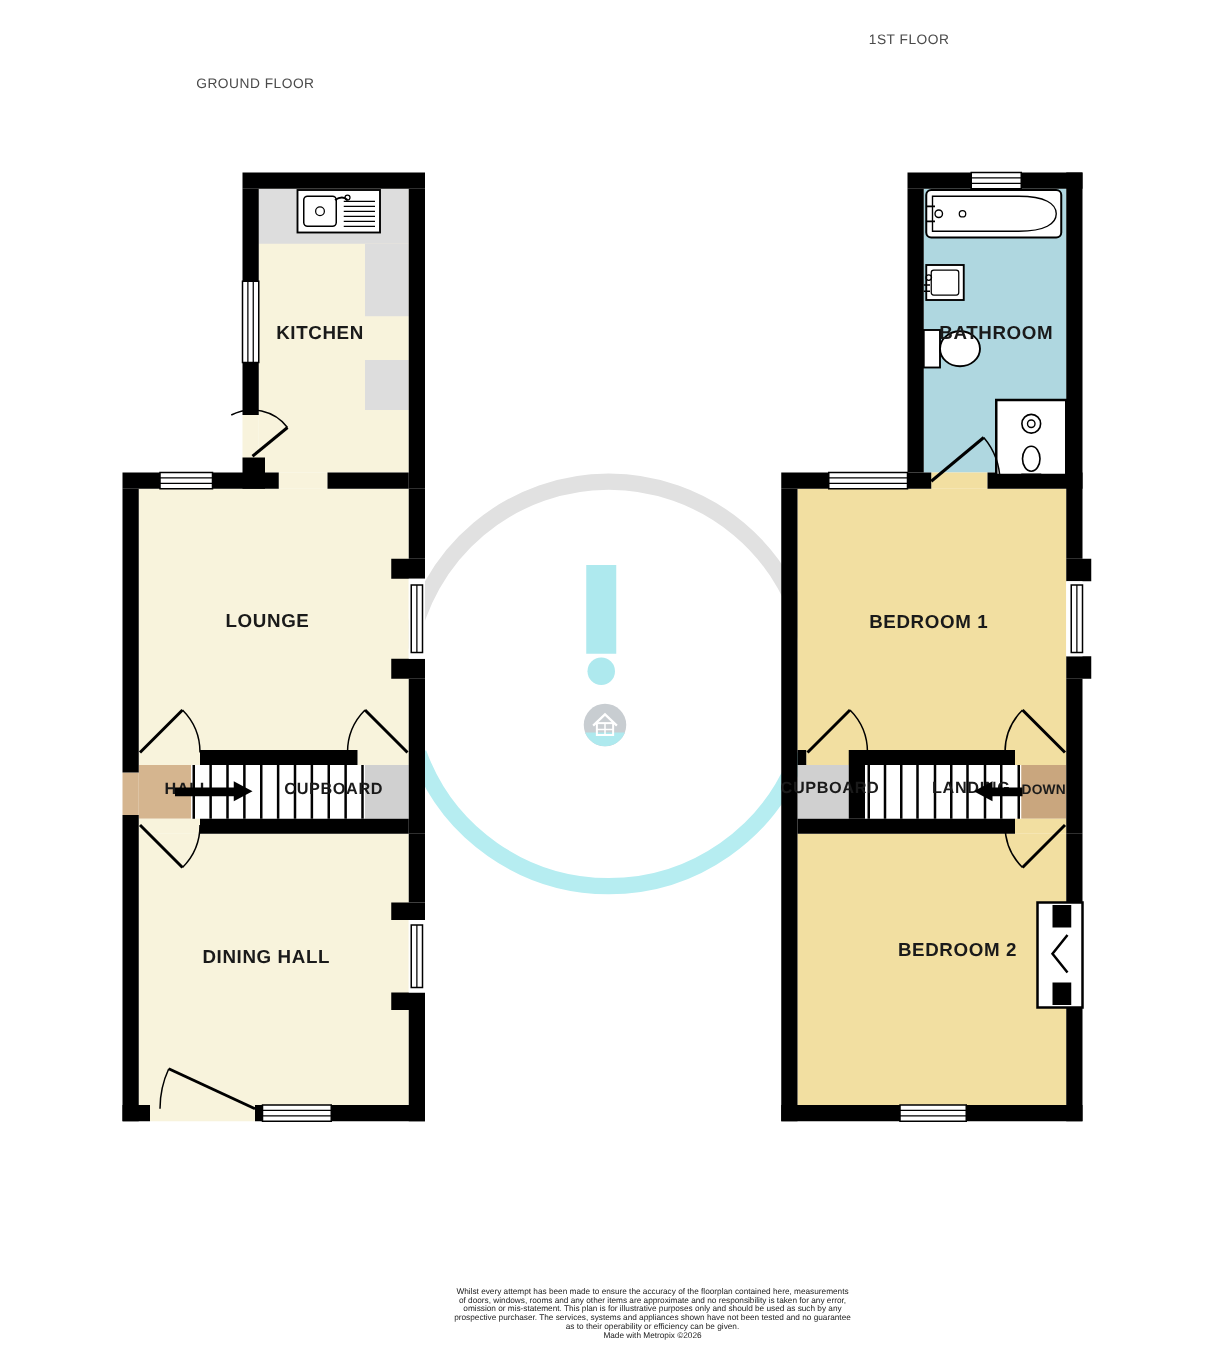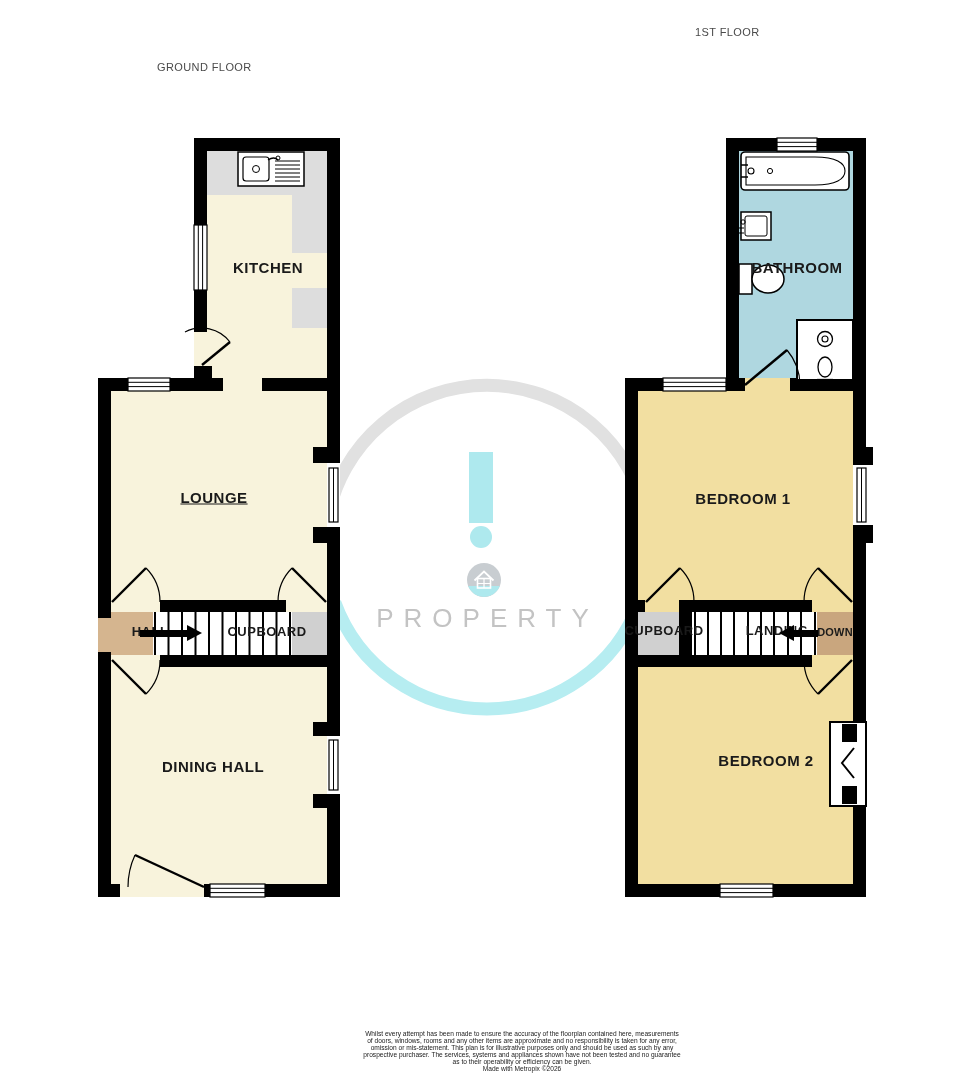--- a/index.html
+++ b/index.html
@@ -45,21 +45,20 @@
       <path d="M468.1 586 A17 17 0 0 0 499.9 586 Z" fill="#aee9ee"></path>
       <path d="M474.5 580.5 L484 571.5 L493.5 580.5" fill="none" stroke="#ffffff" stroke-width="1.8"></path>
       <rect x="477.5" y="578.5" width="13" height="9.5" fill="none" stroke="#ffffff" stroke-width="1.6"></rect>
       <path d="M484 578.5 V588 M477.5 583.5 H490.5" stroke="#ffffff" stroke-width="1.2"></path>
     </g>
   </svg>
 
   <div id="brand">
     <div class="bang-bar"></div>
     <div class="bang-dot"></div>
-    <div class="sub">PROPERTY</div>
   </div>
 
   <svg id="plan" width="968" height="1080" viewBox="0 0 968 1080">
 
     <g>
 
       <rect x="207" y="151" width="120" height="227" fill="#f8f3dc"></rect>
       <rect x="207" y="151" width="120" height="44" fill="#dddddd"></rect>
       <rect x="292" y="195" width="35" height="58" fill="#dddddd"></rect>
       <rect x="292" y="288" width="35" height="40" fill="#dddddd"></rect>
@@ -275,22 +274,22 @@
           <path d="M852 660 L818 694" stroke-width="2.4"></path>
           <path d="M818 694 A48 48 0 0 1 804 660" stroke-width="1.2"></path>
         </g>
       </g>
     </g>
   </svg>
 
   <div class="floor-header" style="left:157px;margin-top:35px;">GROUND FLOOR</div>
   <div class="floor-header" style="left:695px;">1ST FLOOR</div>
 
-  <div class="room-label" style="left:268px;top:267px;">KITCHEN</div>
-  <div class="room-label" style="left:214px;top:497px;text-decoration:underline;">LOUNGE</div>
+  <div class="room-label" style="left:256px;top:267px;">KITCHEN</div>
+  <div class="room-label" style="left:214px;top:497px;">LOUNGE</div>
   <div class="room-label small" style="left:150px;top:631px;">HALL</div>
   <div class="room-label small" style="left:267px;top:631px;">CUPBOARD</div>
   <div class="room-label" style="left:213px;top:766px;">DINING HALL</div>
   <div class="room-label" style="left:797px;top:267px;">BATHROOM</div>
   <div class="room-label" style="left:743px;top:498px;">BEDROOM 1</div>
   <div class="room-label small" style="left:664px;top:630px;">CUPBOARD</div>
   <div class="room-label small" style="left:777px;top:630px;">LANDING</div>
   <div class="room-label tiny" style="left:835px;top:632px;">DOWN</div>
   <div class="room-label" style="left:766px;top:760px;">BEDROOM 2</div>
 

